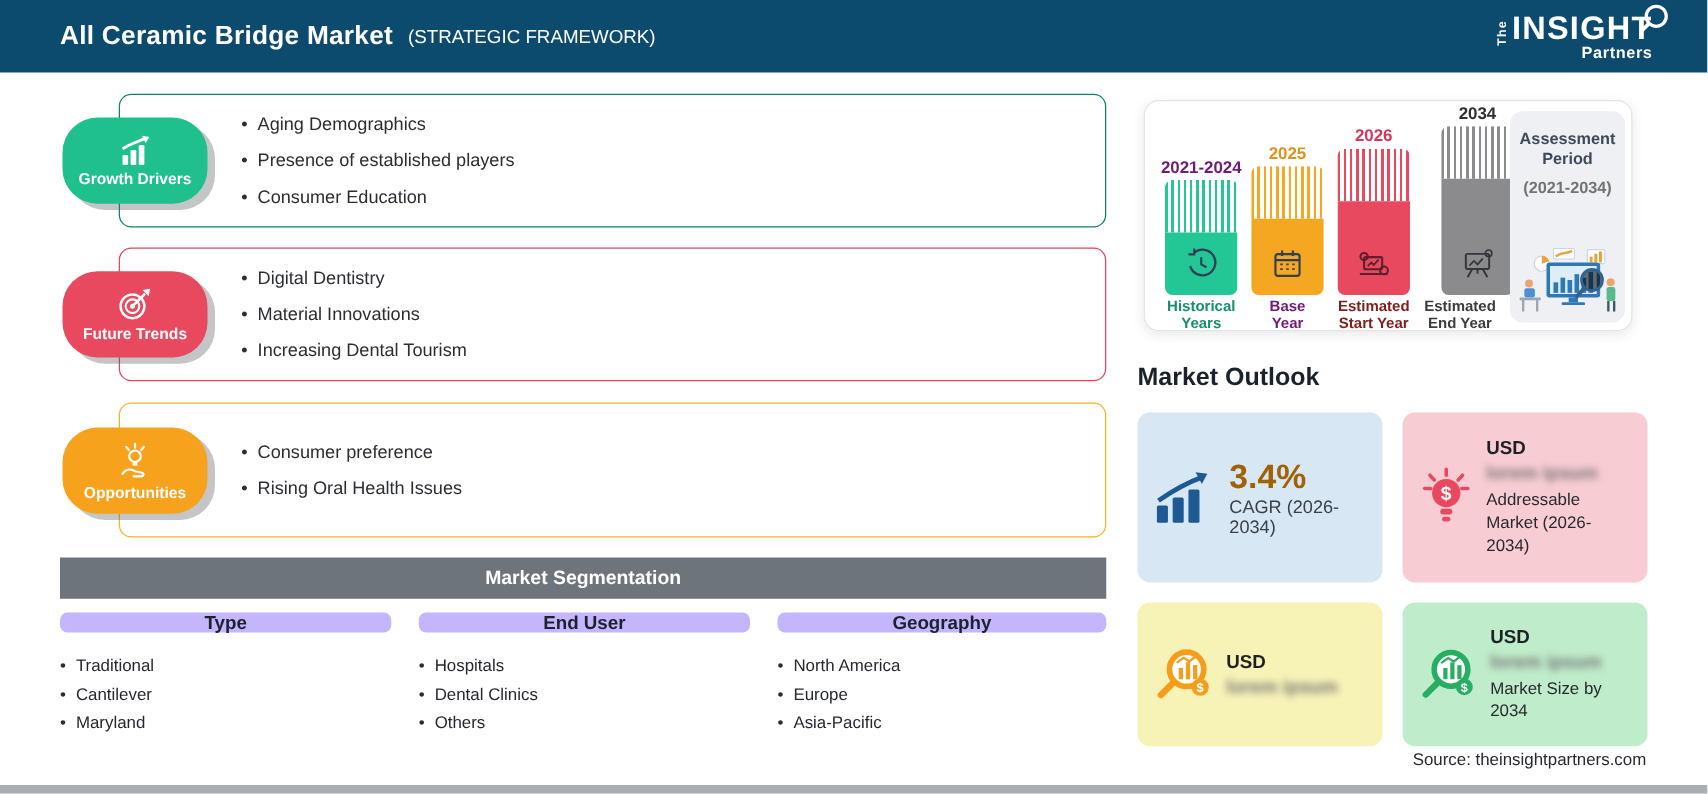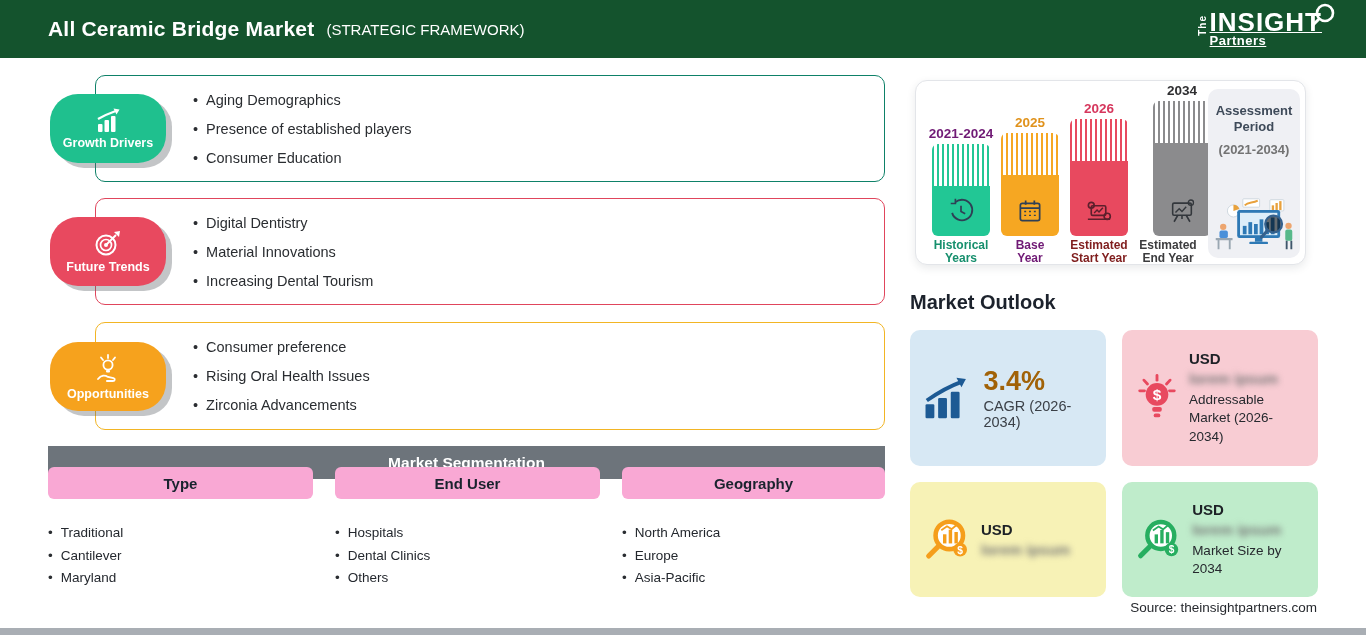--- a/index.html
+++ b/index.html
@@ -5,27 +5,27 @@
   * { box-sizing: border-box; }
   html,body { margin:0; padding:0; }
   body {
     width:1366px; height:635px; position:relative; overflow:hidden;
     background:#ffffff; font-family:"Liberation Sans", sans-serif; color:#24282e;
   }
 
   
   .app-header {
     position:absolute; top:0; left:0; width:1366px; height:58px;
-    background:#14532d; display:flex; align-items:center; padding:0 44px 0 48px;
+    background:#0c4a6e; display:flex; align-items:center; padding:0 44px 0 48px;
   }
   .hdr-title { font-size:21px; font-weight:bold; color:#fff; letter-spacing:.2px; }
   .hdr-sub   { font-size:15px; color:#fff; margin-left:12px; font-weight:400; }
   .logo { margin-left:auto; display:flex; align-items:flex-end; color:#fff; position:relative; }
   .logo-the { writing-mode:vertical-rl; transform:rotate(180deg); font-size:10px; font-weight:bold; letter-spacing:1px; margin-right:2px; margin-bottom:12px; }
-  .logo-main { position:relative; text-align:left;text-decoration:underline; }
+  .logo-main { position:relative; text-align:right; }
   .logo-insight { font-size:26px; font-weight:bold; letter-spacing:1px; line-height:24px; }
   .logo-partners { display:block; font-size:13px; font-weight:bold; margin-top:-2px; letter-spacing:.5px; }
   .logo-lens { position:absolute; right:-16px; top:-8px; }
 
   
   .panel { position:absolute; left:95px; width:790px; background:#fff; border-radius:10px; }
   .panel-growth  { top:75px;  height:107px; border:1.6px solid #0e8168; }
   .panel-trends  { top:198px; height:107px; border:1.6px solid #e0455c; }
   .panel-opps    { top:322px; height:108px; border:1.6px solid #f2b524; }
   .panel ul { margin:0; padding:0 0 0 97px; list-style:none; height:100%;
@@ -43,21 +43,21 @@
   .badge-opps   { top:342px; background:#f6a21d; }
   .badge-label { font-size:12.5px; font-weight:bold; margin-top:2px; }
 
   
   .seg-title {
     position:absolute; left:48px; top:446px; width:837px; height:33px;
     background:#6d747b; border-radius:0; color:#fff; font-weight:bold; font-size:15.5px;
     display:flex; align-items:center; justify-content:center;
   }
   .seg-head {
-    position:absolute; top:467px; height:32px; background:#f9a8d4; border-radius:6px;
+    position:absolute; top:490px; height:16px; background:#c4b5fd; border-radius:6px;
     display:flex; align-items:center; justify-content:center;
     font-weight:bold; font-size:15px; color:#19232e;
   }
   .seg-head-type { left:48px;  width:265px; }
   .seg-head-user { left:335px; width:265px; }
   .seg-head-geo  { left:622px; width:263px; }
   .seg-list { position:absolute; top:525px; margin:0; padding:0; list-style:none; }
   .seg-list li { font-size:13.5px; color:#24282e; margin-bottom:7.5px; }
   .seg-list-type { left:48px; }
   .seg-list-user { left:335px; }
@@ -170,21 +170,20 @@
     <path d="M21 3 L27 2 L26 8 Z" fill="#fff"></path>
   </svg>
   <span class="badge-label">Future Trends</span>
 </div>
 
 <div class="panel panel-opps">
   <ul>
 
   <li>Consumer preference</li>
       <li>Rising Oral Health Issues</li>
-      <li>Zirconia Advancements</li>
     </ul>
 </div>
 <div class="badge badge-opps">
   <svg width="32" height="32" viewBox="0 0 32 32" fill="none" stroke="#fff">
     <g stroke-width="1.8" stroke-linecap="round">
       <path d="M16 2v3"></path>
         <path d="M9 4.5l2 2.5"></path>
         <path d="M23 4.5l-2 2.5"></path>
     </g>
     <circle cx="16" cy="12" r="4.6" stroke-width="1.8"></circle>

